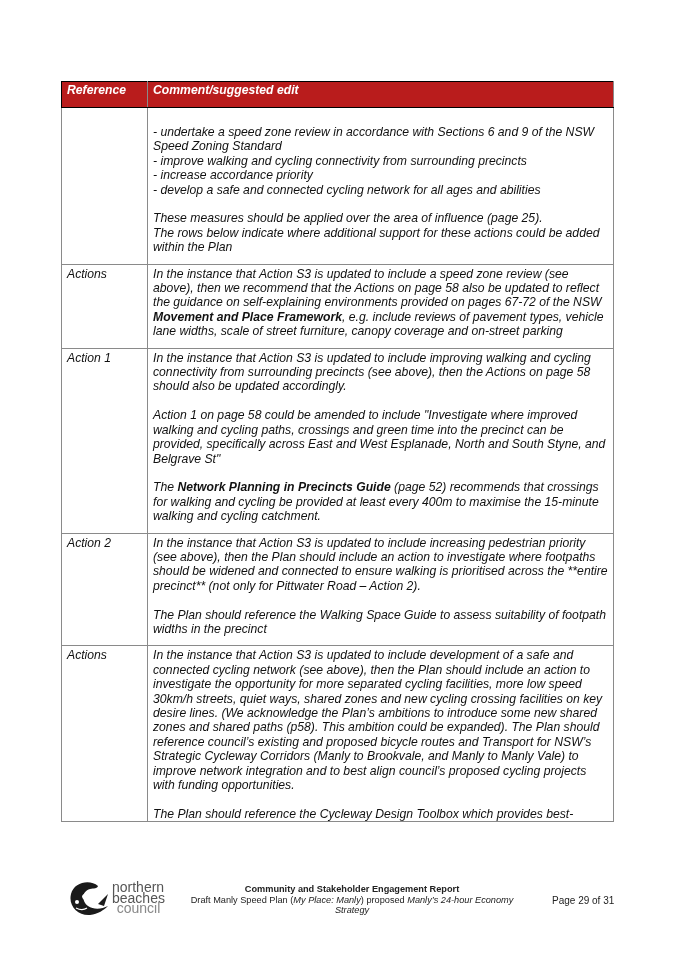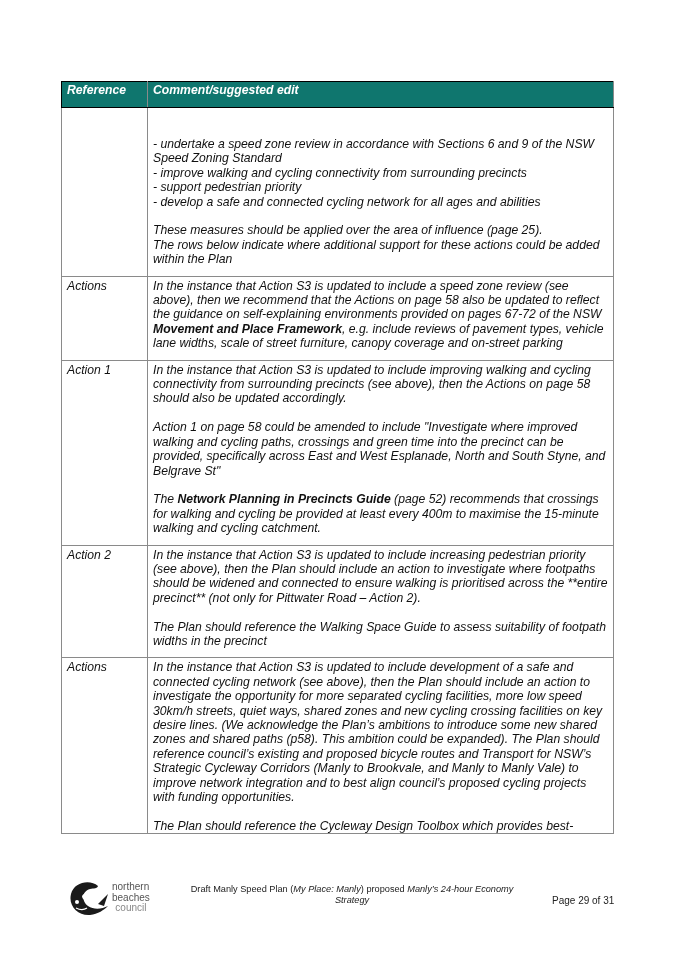--- a/index.html
+++ b/index.html
@@ -3,34 +3,34 @@
 <meta charset="utf-8">
 <style>
   html, body { margin: 0; padding: 0; background: #ffffff; }
   body { width: 675px; height: 954px; position: relative; overflow: hidden;
          font-family: "Liberation Sans", sans-serif; color: #111; }
   .page-table { position: absolute; left: 61px; top: 81px; width: 553px;
                 border-collapse: collapse; table-layout: fixed; }
   .page-table td, .page-table th { border: 1px solid #8a8a8a; vertical-align: top;
                 padding: 0 5px 0 5px; font-size: 12.2px; line-height: 14.4px;
                 font-style: italic; text-align: left; }
-  .page-table th { background: #0f766e; color: #fff; font-weight: bold; height: 24px;
+  .page-table th { background: #b91c1c; color: #fff; font-weight: bold; height: 24px;
                    padding-top: 1px; border-color: #000; border-right-color: #8a8a8a; }
   .page-table th:last-child { border-right-color: #8a8a8a; }
   .col-ref { width: 86px; }
   .cell-ref { padding-top: 2px !important; }
   .para { margin: 0; }
   .para + .para { margin-top: 14.4px; }
   .bold { font-weight: bold; }
-  .row-0 td { padding-top: 29px; padding-bottom: 9px; }
+  .row-0 td { padding-top: 17px; padding-bottom: 9px; }
   .row-std td { padding-top: 2px; padding-bottom: 9px; }
   .row-last td { padding-bottom: 0; }
   .footer { position: absolute; top: 880px; left: 62px; width: 560px; height: 40px; }
   .logo { position: absolute; left: 6px; top: 0; width: 42px; height: 38px; }
-  .logo-text { position: absolute; left: 50px; top: 2px; font-size: 10px; line-height: 10.5px; color: #555; }
+  .logo-text { position: absolute; left: 50px; top: 2px; font-size: 14px; line-height: 10.5px; color: #555; }
   .logo-text .l3 { color: #888; text-align: center; }
   .footer-center { position: absolute; left: 120px; width: 340px; top: 4px; text-align: center;
                    font-size: 9.2px; line-height: 10.5px; color: #222; }
   .footer-center .title { font-weight: bold; }
   .footer-page { position: absolute; left: 490px; top: 15px; font-size: 10px; color: #222; }
 </style>
 </head>
 <body>
 
 <table class="page-table">
@@ -44,21 +44,21 @@
       <th>Comment/suggested edit</th>
     </tr>
   </thead>
   <tbody>
     <tr class="row-0">
       <td></td>
       <td>
         <p class="para">
           <span>- undertake a speed zone review in accordance with Sections 6 and 9 of the NSW Speed Zoning Standard</span><br>
           <span>- improve walking and cycling connectivity from surrounding precincts</span><br>
-          <span>- support pedestrian priority</span><br>
+          <span>- increase accordance priority</span><br>
           <span>- develop a safe and connected cycling network for all ages and abilities</span>
         </p>
         <p class="para">
           <span>These measures should be applied over the area of influence (page 25).</span><br>
           <span>The rows below indicate where additional support for these actions could be added within the Plan</span>
         </p>
       </td>
     </tr>
     <tr class="row-std">
       <td class="cell-ref">Actions</td>
@@ -100,16 +100,17 @@
       <path d="M8 28 C12 30 16 30 19 28" stroke="#fff" stroke-width="1.2" fill="none"></path>
       <path d="M30 24 L40 14 L36 26 Z" fill="#1a1a1a"></path>
     </svg>
   </div>
   <div class="logo-text">
     <div>northern</div>
     <div>beaches</div>
     <div class="l3">council</div>
   </div>
   <div class="footer-center">
+    <div class="title">Community and Stakeholder Engagement Report</div>
     <div><span>Draft Manly Speed Plan (</span><i>My Place: Manly</i><span>) proposed </span><i>Manly’s 24-hour Economy Strategy</i></div>
   </div>
   <div class="footer-page">Page 29 of 31</div>
 </div>
 
 </body></html>

